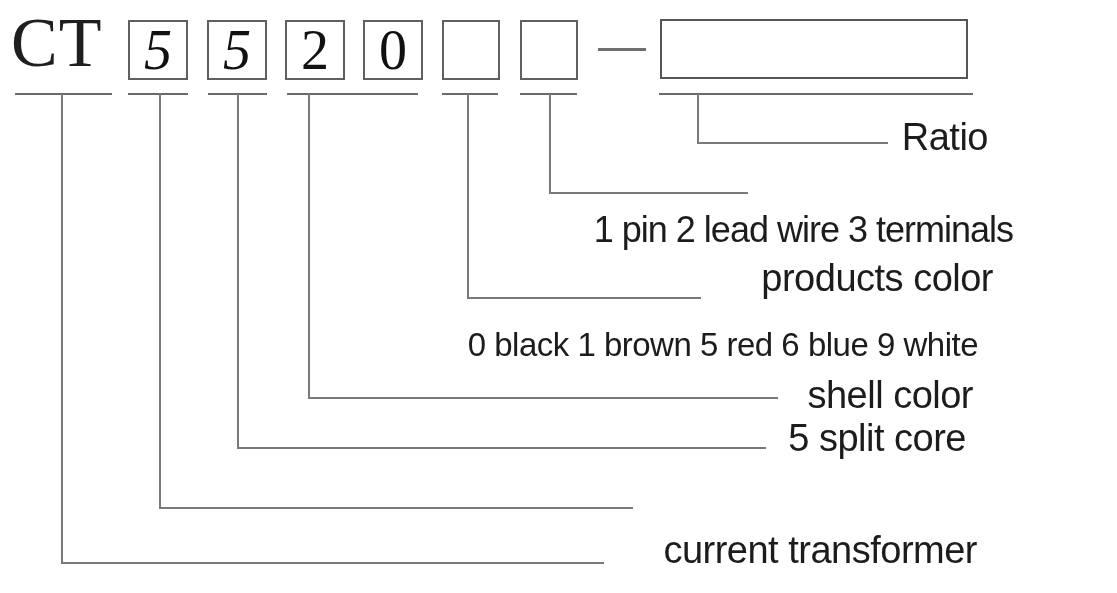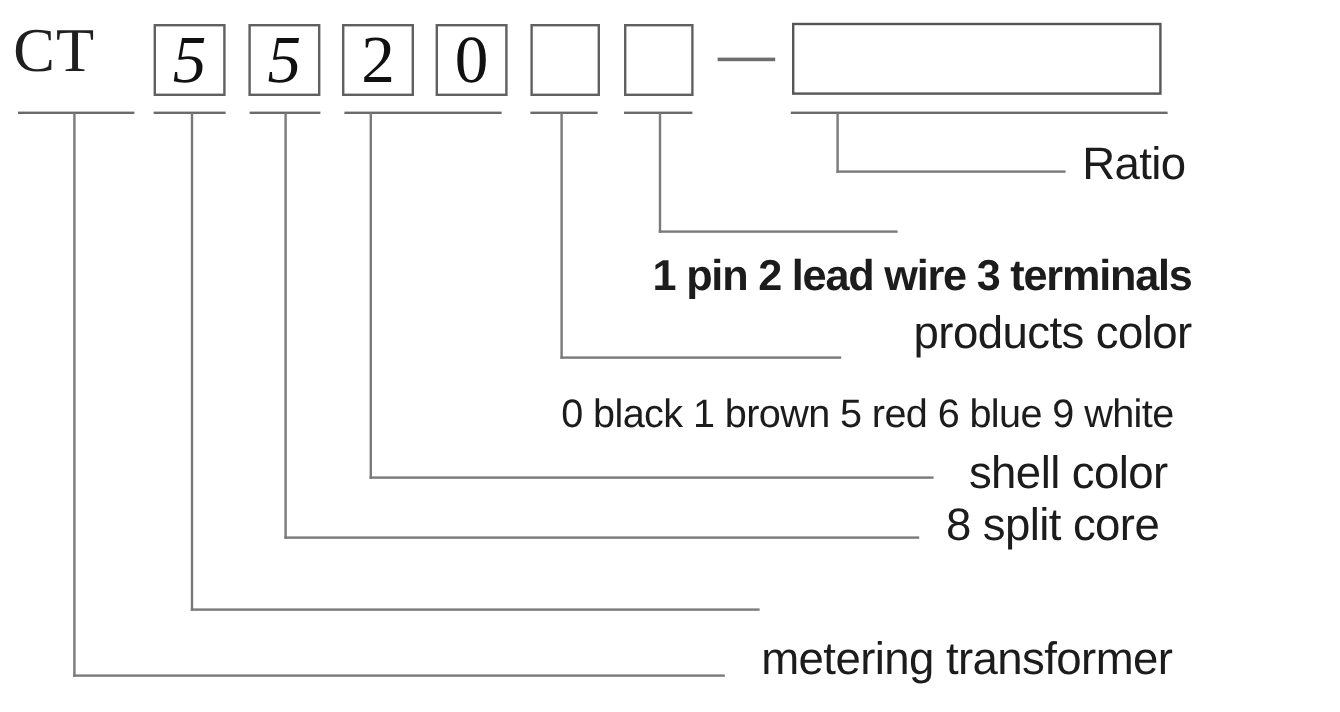--- a/index.html
+++ b/index.html
@@ -15,21 +15,21 @@
     overflow: hidden;
     font-family: "Liberation Sans", sans-serif;
     color: #1c1c1c;
   }
   
   .prefix {
     position: absolute;
     left: 11px;
     top: 4px;
     font-family: "Liberation Serif", serif;
-    font-size: 52px;
+    font-size: 70px;
     line-height: 78px;
     color: #1f1f1f;
     letter-spacing: 1px;
   }
   .code-box {
     position: absolute;
     top: 20px;
     height: 60px;
     box-sizing: border-box;
     border: 2px solid #606060;
@@ -107,21 +107,21 @@
     white-space: pre;
     text-align: left;
     letter-spacing: -0.5px;
   }
   .label-lg { font-size: 38px; line-height: 40px; }
   .label-md { font-size: 36px; line-height: 38px; letter-spacing: -1px; }
   .label-sm { font-size: 33px; line-height: 35px; letter-spacing: -0.5px; }
   .label-xs { font-size: 29px; line-height: 31px; }
   .lbl-ratio    { right: 129px; top: 117px; }
   .lbl-output   { right: 129px; top: 169px; }
-  .lbl-pinlgnd  { right: 124px; top: 211px; font-weight: bold; }
+  .lbl-pinlgnd  { right: 104px; top: 211px; }
   .lbl-prodcol  { right: 124px; top: 258px; }
   .lbl-collgnd  { right: 139px; top: 327px; }
   .lbl-shell    { right: 144px; top: 375px; }
   .lbl-split    { right: 151px; top: 418px; }
   .lbl-meter    { right: 143px; top: 479px; }
   .lbl-current  { right: 140px; top: 530px; }
 </style>
 </head>
 <body>
 
@@ -175,16 +175,16 @@
   <div class="vline v-meter"></div>
   <div class="hline h-meter"></div>
   <div class="vline v-current"></div>
   <div class="hline h-current"></div>
 
   <div class="label label-lg lbl-ratio">Ratio</div>
   <div class="label label-md lbl-pinlgnd">1 pin 2 lead wire 3 terminals</div>
   <div class="label label-lg lbl-prodcol">products color</div>
   <div class="label label-sm lbl-collgnd">0 black 1 brown 5 red 6 blue 9 white</div>
   <div class="label label-lg lbl-shell">shell color</div>
-  <div class="label label-lg lbl-split">8 split core</div>
-  <div class="label label-lg lbl-current">metering transformer</div>
+  <div class="label label-lg lbl-split">5 split core</div>
+  <div class="label label-lg lbl-current">current transformer</div>
 
 </div>
 
 </body></html>

